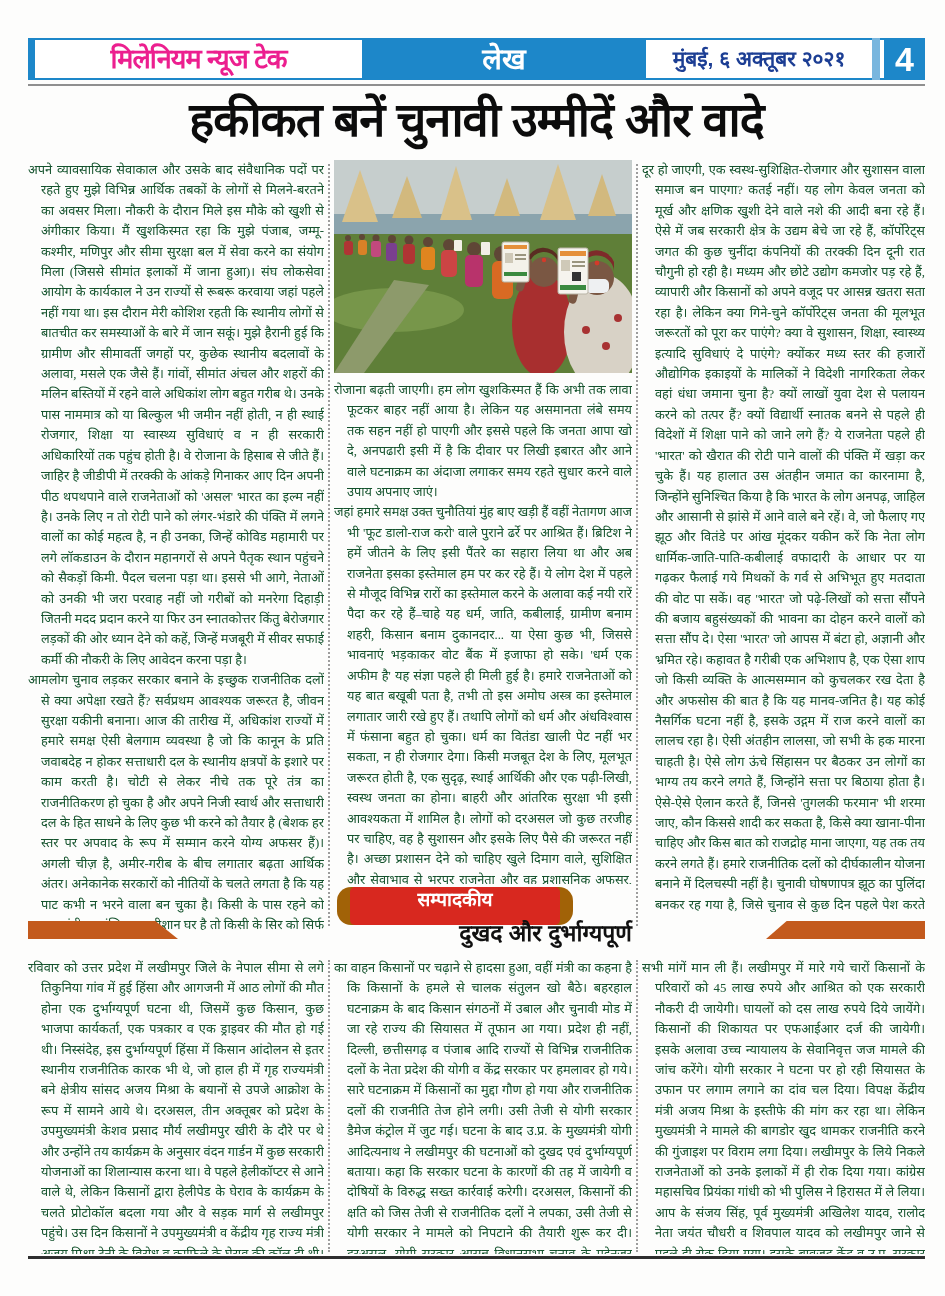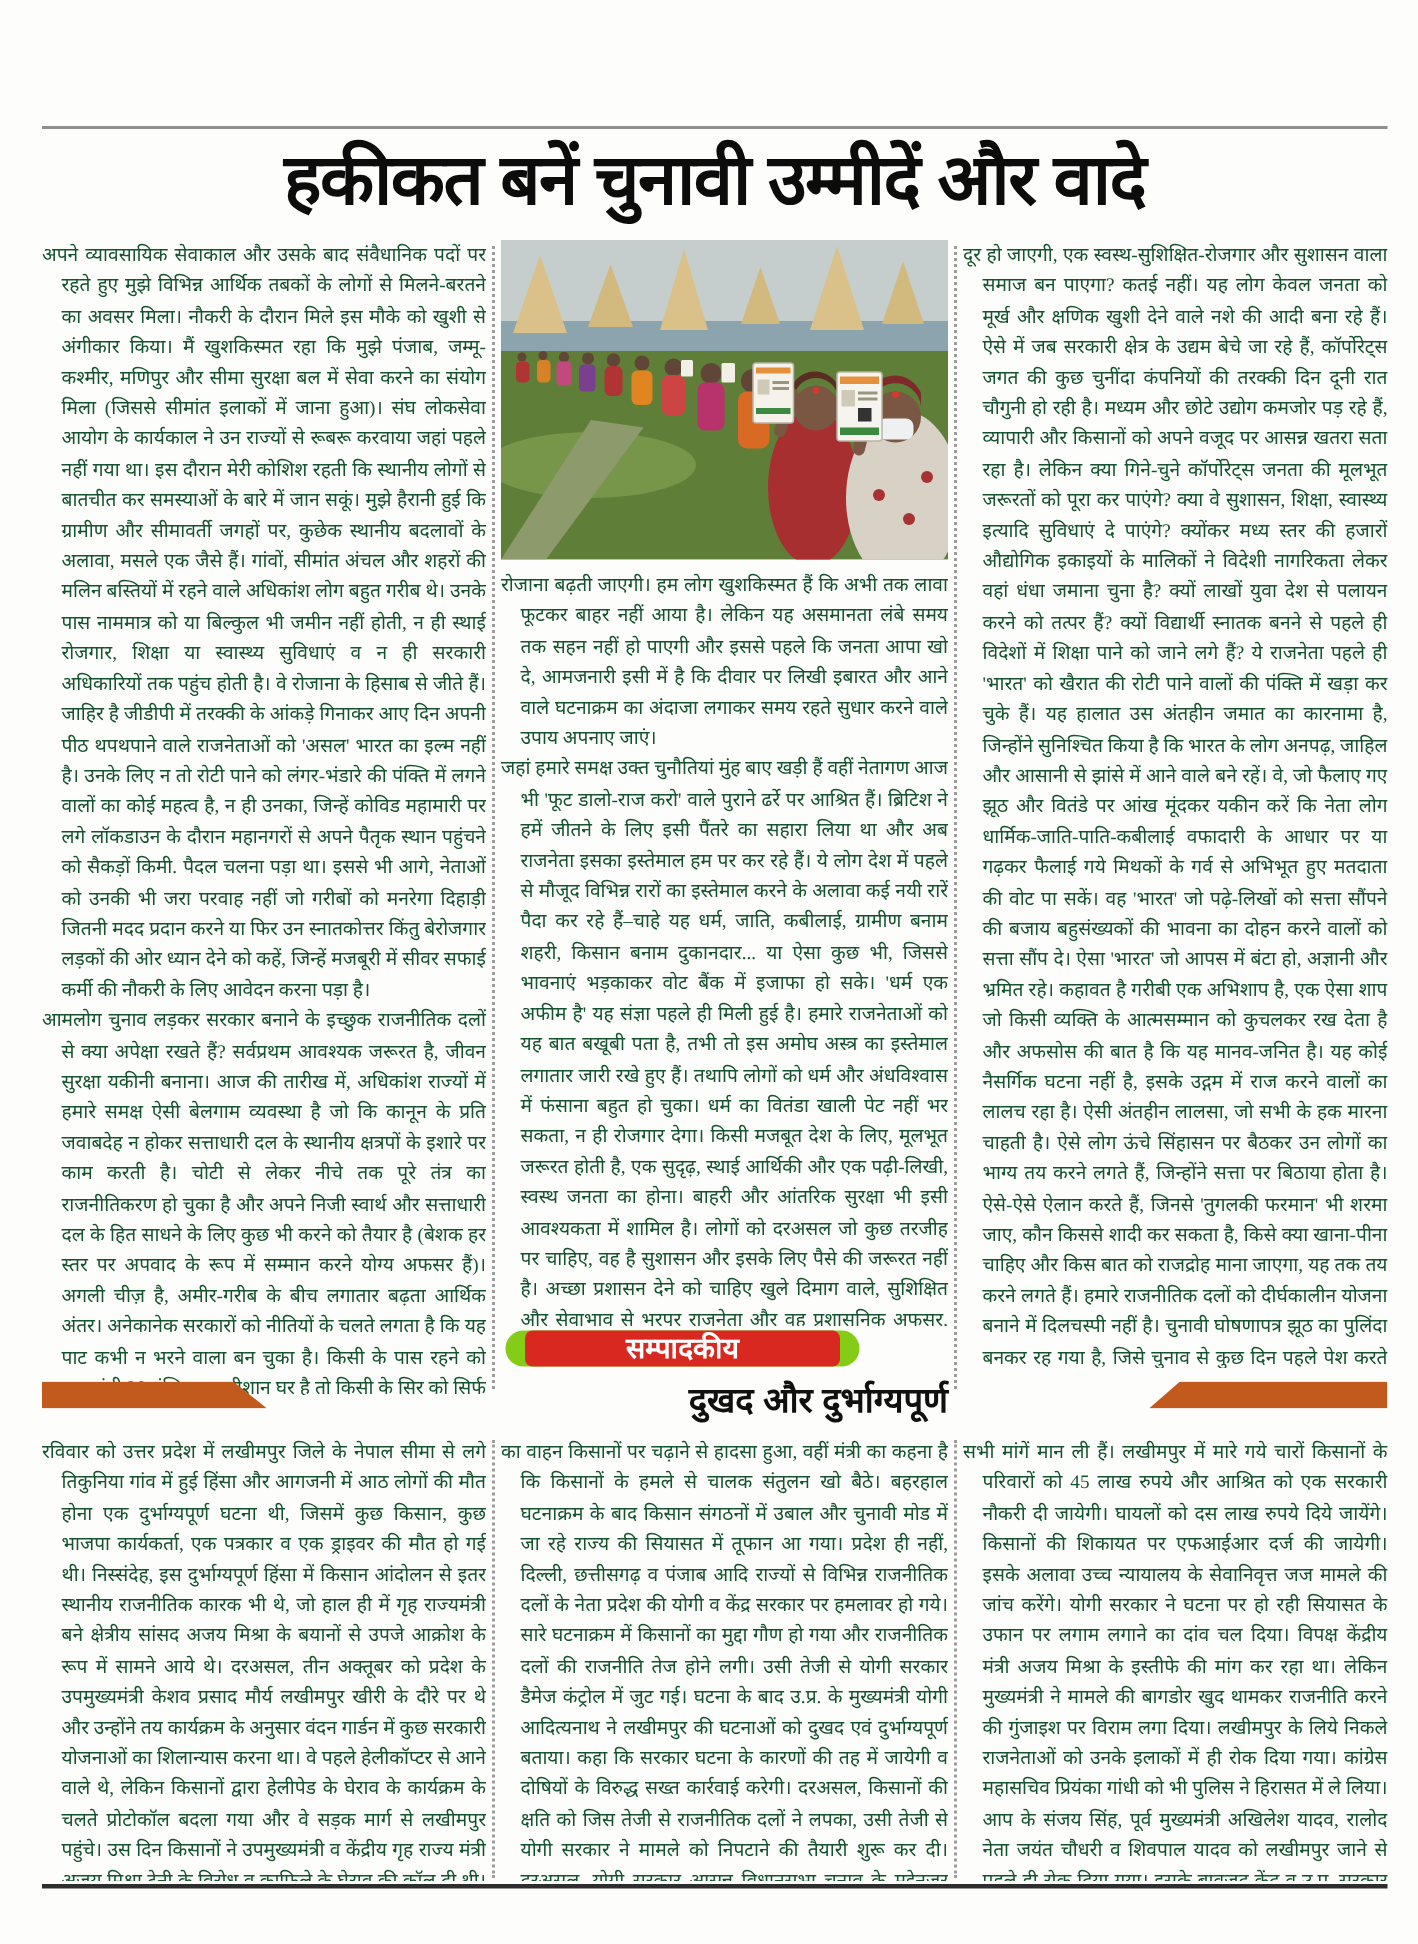--- a/index.html
+++ b/index.html
@@ -56,39 +56,47 @@
   .vsep{position:absolute;width:0;border-left:2px dotted #9d9d9d;}
   .vsep1{left:328px;top:164px;height:762px;}
   .vsep2{left:636px;top:164px;height:762px;}
   .evsep1{left:328px;top:960px;height:292px;}
   .evsep2{left:636px;top:960px;height:292px;}
 
   
   .ribbon{position:absolute;top:921px;height:18px;background:var(--ribbon_orange);}
   .ribbon-left{left:28px;width:150px;clip-path:polygon(0 0,85% 0,100% 100%,0 100%);}
   .ribbon-right{left:766px;width:159px;clip-path:polygon(13% 0,100% 0,100% 100%,0 100%);}
-  .ed-banner{position:absolute;left:337px;top:887px;width:236px;height:24px;
-    background:#84cc16;border-radius:14px;}
+  .ed-banner{position:absolute;left:337px;top:887px;width:236px;height:38px;
+    background:#a16207;border-radius:14px;}
   .ed-banner-red{position:absolute;left:13px;right:13px;top:0;height:100%;
     background:var(--banner_red);border-radius:5px;color:#fff;text-align:center;
     font-family:"Liberation Sans",sans-serif;font-weight:bold;font-size:19px;line-height:26px;}
   .ed-headline{position:absolute;left:334px;top:916px;width:298px;margin:0;text-align:right;
     font-family:"Liberation Sans",sans-serif;font-weight:bold;font-size:23px;color:#101010;}
 
   .ecol1{left:28px;top:958px;width:296px;height:296px;}
   .ecol2{left:334px;top:958px;width:298px;height:296px;}
   .ecol3{left:642px;top:958px;width:283px;height:296px;}
 
   .bottom-rule{position:absolute;left:28px;top:1256px;width:897px;height:3px;background:#2e2e2e;}
 </style>
 </head>
 <body>
 
 <div class="page">
 
+  <header class="masthead">
+    <div class="mh-accent"></div>
+    <div class="mh-name">मिलेनियम न्यूज टेक</div>
+    <div class="mh-section">लेख</div>
+    <div class="mh-date">मुंबई, ६ अक्तूबर २०२१</div>
+    <div class="mh-stripe"></div>
+    <div class="mh-page">4</div>
+  </header>
   <div class="mast-rule"></div>
 
   <h1 class="headline">हकीकत बनें चुनावी उम्मीदें और वादे</h1>
 
   <div class="vsep vsep1"></div>
   <div class="vsep vsep2"></div>
 
   <div class="col col1">
     <p>अपने व्यावसायिक सेवाकाल और उसके बाद संवैधानिक पदों पर रहते हुए मुझे विभिन्न आर्थिक तबकों के लोगों से मिलने-बरतने का अवसर मिला। नौकरी के दौरान मिले इस मौके को खुशी से अंगीकार किया। मैं खुशकिस्मत रहा कि मुझे पंजाब, जम्मू-कश्मीर, मणिपुर और सीमा सुरक्षा बल में सेवा करने का संयोग मिला (जिससे सीमांत इलाकों में जाना हुआ)। संघ लोकसेवा आयोग के कार्यकाल ने उन राज्यों से रूबरू करवाया जहां पहले नहीं गया था। इस दौरान मेरी कोशिश रहती कि स्थानीय लोगों से बातचीत कर समस्याओं के बारे में जान सकूं। मुझे हैरानी हुई कि ग्रामीण और सीमावर्ती जगहों पर, कुछेक स्थानीय बदलावों के अलावा, मसले एक जैसे हैं। गांवों, सीमांत अंचल और शहरों की मलिन बस्तियों में रहने वाले अधिकांश लोग बहुत गरीब थे। उनके पास नाममात्र को या बिल्कुल भी जमीन नहीं होती, न ही स्थाई रोजगार, शिक्षा या स्वास्थ्य सुविधाएं व न ही सरकारी अधिकारियों तक पहुंच होती है। वे रोजाना के हिसाब से जीते हैं। जाहिर है जीडीपी में तरक्की के आंकड़े गिनाकर आए दिन अपनी पीठ थपथपाने वाले राजनेताओं को 'असल' भारत का इल्म नहीं है। उनके लिए न तो रोटी पाने को लंगर-भंडारे की पंक्ति में लगने वालों का कोई महत्व है, न ही उनका, जिन्हें कोविड महामारी पर लगे लॉकडाउन के दौरान महानगरों से अपने पैतृक स्थान पहुंचने को सैकड़ों किमी. पैदल चलना पड़ा था। इससे भी आगे, नेताओं को उनकी भी जरा परवाह नहीं जो गरीबों को मनरेगा दिहाड़ी जितनी मदद प्रदान करने या फिर उन स्नातकोत्तर किंतु बेरोजगार लड़कों की ओर ध्यान देने को कहें, जिन्हें मजबूरी में सीवर सफाई कर्मी की नौकरी के लिए आवेदन करना पड़ा है।</p>
     <p>आमलोग चुनाव लड़कर सरकार बनाने के इच्छुक राजनीतिक दलों से क्या अपेक्षा रखते हैं? सर्वप्रथम आवश्यक जरूरत है, जीवन सुरक्षा यकीनी बनाना। आज की तारीख में, अधिकांश राज्यों में हमारे समक्ष ऐसी बेलगाम व्यवस्था है जो कि कानून के प्रति जवाबदेह न होकर सत्ताधारी दल के स्थानीय क्षत्रपों के इशारे पर काम करती है। चोटी से लेकर नीचे तक पूरे तंत्र का राजनीतिकरण हो चुका है और अपने निजी स्वार्थ और सत्ताधारी दल के हित साधने के लिए कुछ भी करने को तैयार है (बेशक हर स्तर पर अपवाद के रूप में सम्मान करने योग्य अफसर हैं)। अगली चीज़ है, अमीर-गरीब के बीच लगातार बढ़ता आर्थिक अंतर। अनेकानेक सरकारों को नीतियों के चलते लगता है कि यह पाट कभी न भरने वाला बन चुका है। किसी के पास रहने को गगनचुंबी 28 मंजिला आलीशान घर है तो किसी के सिर को सिर्फ खुले आकाश या फिर टीन-गत्ते की छत नसीब है। इतनी चौड़ी खाई को कैसे भरा जा सकता है? जाहिर है कुछ दाल-चावल या लड़कियों को साइकिल इत्यादि की मदद देकर यह होने से रहा। लोगों की जरूरतें पूरी करने के लिए एक विस्तृत योजना बने, जिस पर आगे अक्षरश: अमल हो। इसको बनाते वक्त, सब तबकों का ध्यान रखते हुए रोजगार, न्यूनतम वेतन की गारंटी हो, जिससे कि मजदूरी और जिंदगी सम्मानपूर्ण बने, शिक्षा और स्वास्थ्य का प्रावधान हो, रहने को घर इत्यादि कुछ ऐसे विषय हैं, जो हमारे समक्ष हैं। जब तक हम इस बढ़ती आर्थिक असमानता को नहीं पाटते, समाज में असंतोष का बढ़ना तय है। आमजन का गुस्सा और लाचारी</p>
@@ -167,21 +175,21 @@
           <rect x="238" y="101" width="13" height="2" fill="#9a957f"></rect>
           <rect x="238" y="105" width="13" height="2" fill="#9a957f"></rect>
           <rect x="238" y="112" width="9" height="9" fill="#333"></rect>
           <rect x="226" y="125" width="26" height="5" fill="#3b8a3f"></rect>
         </g>
       </g>
     </svg>
   </figure>
 
   <div class="col col2">
-    <p>रोजाना बढ़ती जाएगी। हम लोग खुशकिस्मत हैं कि अभी तक लावा फूटकर बाहर नहीं आया है। लेकिन यह असमानता लंबे समय तक सहन नहीं हो पाएगी और इससे पहले कि जनता आपा खो दे, आमजनारी इसी में है कि दीवार पर लिखी इबारत और आने वाले घटनाक्रम का अंदाजा लगाकर समय रहते सुधार करने वाले उपाय अपनाए जाएं।</p>
+    <p>रोजाना बढ़ती जाएगी। हम लोग खुशकिस्मत हैं कि अभी तक लावा फूटकर बाहर नहीं आया है। लेकिन यह असमानता लंबे समय तक सहन नहीं हो पाएगी और इससे पहले कि जनता आपा खो दे, अनपढारी इसी में है कि दीवार पर लिखी इबारत और आने वाले घटनाक्रम का अंदाजा लगाकर समय रहते सुधार करने वाले उपाय अपनाए जाएं।</p>
     <p>जहां हमारे समक्ष उक्त चुनौतियां मुंह बाए खड़ी हैं वहीं नेतागण आज भी 'फूट डालो-राज करो' वाले पुराने ढर्रे पर आश्रित हैं। ब्रिटिश ने हमें जीतने के लिए इसी पैंतरे का सहारा लिया था और अब राजनेता इसका इस्तेमाल हम पर कर रहे हैं। ये लोग देश में पहले से मौजूद विभिन्न रारों का इस्तेमाल करने के अलावा कई नयी रारें पैदा कर रहे हैं–चाहे यह धर्म, जाति, कबीलाई, ग्रामीण बनाम शहरी, किसान बनाम दुकानदार... या ऐसा कुछ भी, जिससे भावनाएं भड़काकर वोट बैंक में इजाफा हो सके। 'धर्म एक अफीम है' यह संज्ञा पहले ही मिली हुई है। हमारे राजनेताओं को यह बात बखूबी पता है, तभी तो इस अमोघ अस्त्र का इस्तेमाल लगातार जारी रखे हुए हैं। तथापि लोगों को धर्म और अंधविश्वास में फंसाना बहुत हो चुका। धर्म का वितंडा खाली पेट नहीं भर सकता, न ही रोजगार देगा। किसी मजबूत देश के लिए, मूलभूत जरूरत होती है, एक सुदृढ़, स्थाई आर्थिकी और एक पढ़ी-लिखी, स्वस्थ जनता का होना। बाहरी और आंतरिक सुरक्षा भी इसी आवश्यकता में शामिल है। लोगों को दरअसल जो कुछ तरजीह पर चाहिए, वह है सुशासन और इसके लिए पैसे की जरूरत नहीं है। अच्छा प्रशासन देने को चाहिए खुले दिमाग वाले, सुशिक्षित और सेवाभाव से भरपूर राजनेता और वह प्रशासनिक अफसर, जिनके अंदर कर्तव्य परायणता और न्याय का जज्बा हो। आज निचले वर्ग के लिए इंसाफ उपलब्ध नहीं है क्योंकि प्रशासन के तमाम विभाग, खासकर पुलिस के आंतरिक कामकाज में दखलअंदाजी होती है। नियुक्तियों और स्थानांतरण में योग्यता और ईमानदारी को दरकिनार करने से प्रशासनिक व्यवस्था भ्रष्ट और पक्षपाती बन गयी है। तथापि राजनेता और राजनीतिक दल हैं कि मुफ्त की चीजों के कुछ दाने का चुग्गा डालकर, जैसे कि राशन, साइकिल, साड़ी यानी हर वह चीज जो उनका खुराफाती और षड्यंत्रकारी दिमाग सोच सकता है, लोगों को अपने जाल में फंसाना जारी रखे हुए हैं। क्या इस तरह के आरजी उपायों से गरीबी</p>
   </div>
 
   <div class="col col3">
     <p>दूर हो जाएगी, एक स्वस्थ-सुशिक्षित-रोजगार और सुशासन वाला समाज बन पाएगा? कतई नहीं। यह लोग केवल जनता को मूर्ख और क्षणिक खुशी देने वाले नशे की आदी बना रहे हैं। ऐसे में जब सरकारी क्षेत्र के उद्यम बेचे जा रहे हैं, कॉर्पोरेट्स जगत की कुछ चुनींदा कंपनियों की तरक्की दिन दूनी रात चौगुनी हो रही है। मध्यम और छोटे उद्योग कमजोर पड़ रहे हैं, व्यापारी और किसानों को अपने वजूद पर आसन्न खतरा सता रहा है। लेकिन क्या गिने-चुने कॉर्पोरेट्स जनता की मूलभूत जरूरतों को पूरा कर पाएंगे? क्या वे सुशासन, शिक्षा, स्वास्थ्य इत्यादि सुविधाएं दे पाएंगे? क्योंकर मध्य स्तर की हजारों औद्योगिक इकाइयों के मालिकों ने विदेशी नागरिकता लेकर वहां धंधा जमाना चुना है? क्यों लाखों युवा देश से पलायन करने को तत्पर हैं? क्यों विद्यार्थी स्नातक बनने से पहले ही विदेशों में शिक्षा पाने को जाने लगे हैं? ये राजनेता पहले ही 'भारत' को खैरात की रोटी पाने वालों की पंक्ति में खड़ा कर चुके हैं। यह हालात उस अंतहीन जमात का कारनामा है, जिन्होंने सुनिश्चित किया है कि भारत के लोग अनपढ़, जाहिल और आसानी से झांसे में आने वाले बने रहें। वे, जो फैलाए गए झूठ और वितंडे पर आंख मूंदकर यकीन करें कि नेता लोग धार्मिक-जाति-पाति-कबीलाई वफादारी के आधार पर या गढ़कर फैलाई गये मिथकों के गर्व से अभिभूत हुए मतदाता की वोट पा सकें। वह 'भारत' जो पढ़े-लिखों को सत्ता सौंपने की बजाय बहुसंख्यकों की भावना का दोहन करने वालों को सत्ता सौंप दे। ऐसा 'भारत' जो आपस में बंटा हो, अज्ञानी और भ्रमित रहे। कहावत है गरीबी एक अभिशाप है, एक ऐसा शाप जो किसी व्यक्ति के आत्मसम्मान को कुचलकर रख देता है और अफसोस की बात है कि यह मानव-जनित है। यह कोई नैसर्गिक घटना नहीं है, इसके उद्गम में राज करने वालों का लालच रहा है। ऐसी अंतहीन लालसा, जो सभी के हक मारना चाहती है। ऐसे लोग ऊंचे सिंहासन पर बैठकर उन लोगों का भाग्य तय करने लगते हैं, जिन्होंने सत्ता पर बिठाया होता है। ऐसे-ऐसे ऐलान करते हैं, जिनसे 'तुगलकी फरमान' भी शरमा जाए, कौन किससे शादी कर सकता है, किसे क्या खाना-पीना चाहिए और किस बात को राजद्रोह माना जाएगा, यह तक तय करने लगते हैं। हमारे राजनीतिक दलों को दीर्घकालीन योजना बनाने में दिलचस्पी नहीं है। चुनावी घोषणापत्र झूठ का पुलिंदा बनकर रह गया है, जिसे चुनाव से कुछ दिन पहले पेश करते हैं, जिसे कोई नहीं पढ़ता। बहस का विषय किसी एक व्यक्तित्व को चुनने पर न होकर दलों का चुनावी घोषणापत्र हो, जिसमें वे विकास, शिक्षा, स्वास्थ्य के वादे करते हैं, लेकिन यह काम नदारद है। बात प्रासंगिक मुद्दों पर करने की जगह जन-रैलियों में दिए जाने वाले उत्तेजक भाषणों पर होने लगती है। सोशल मीडिया झूठ, अर्धसत्य और दुष्प्रचार फैलाने का सामूहिक औजार बनकर रह गया है। अफसोस है, चर्चा की विषय वस्तु जाति और सांप्रदायिक दमगजों, मुफ्त की खैरात का बखान करने के घटिया स्तर पर सिमट चुकी है। आज, चुनाव आयोग की भूमिका और भी प्रासंगिक बन जाती है, उदाहरणार्थ, उसे चाहिए कि ऐसी व्यवस्था बनाए, जिसमें सार्वजनिक मंच, जैसे कि टीवी पर चुनाव पूर्व राजनीतिक दलों के नुमाइंदों के बीच मुद्दों को लेकर खुली बहस करवाए ताकि जनता को उनके विचारों का स्पष्ट रूप से पता चल सके।</p>
   </div>
 
   <div class="ribbon ribbon-left"></div>
   <div class="ribbon ribbon-right"></div>
   <div class="ed-banner">

